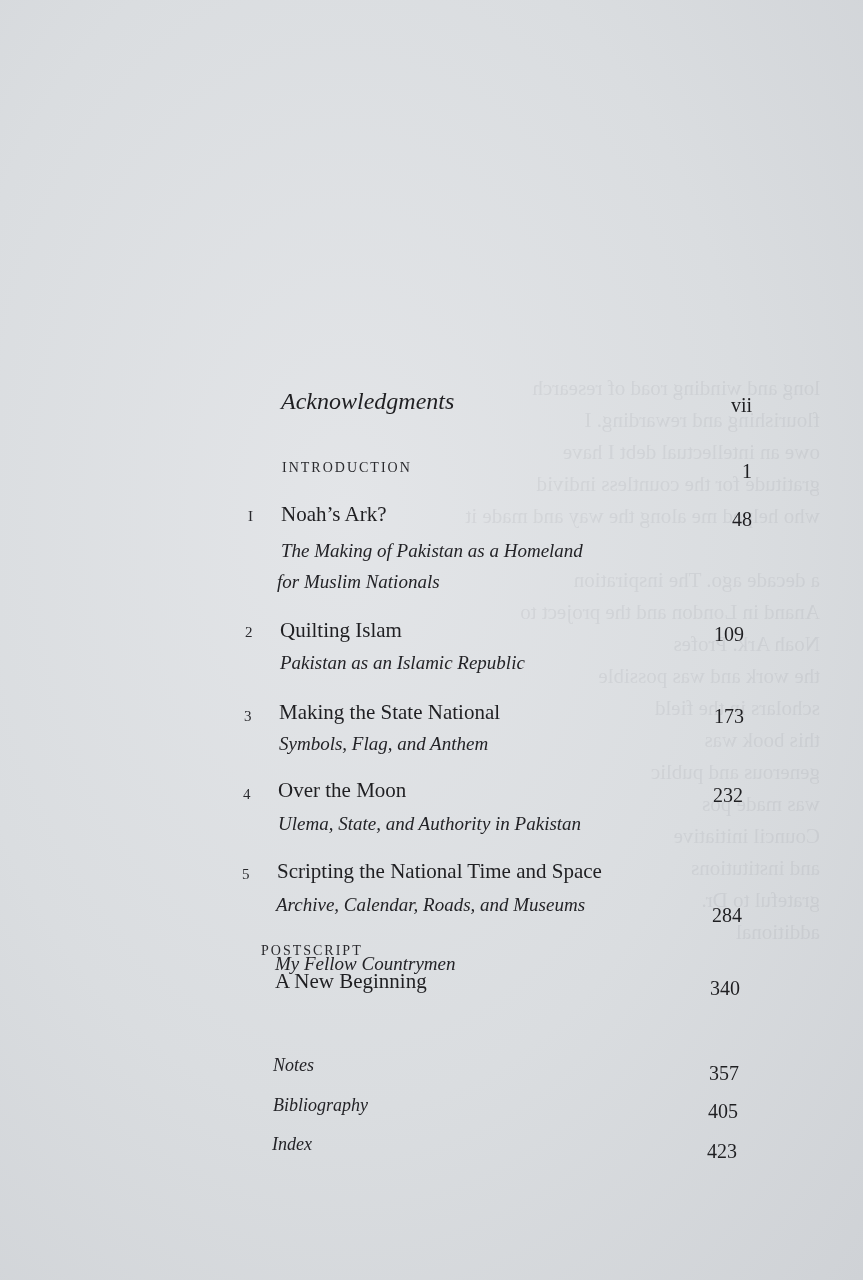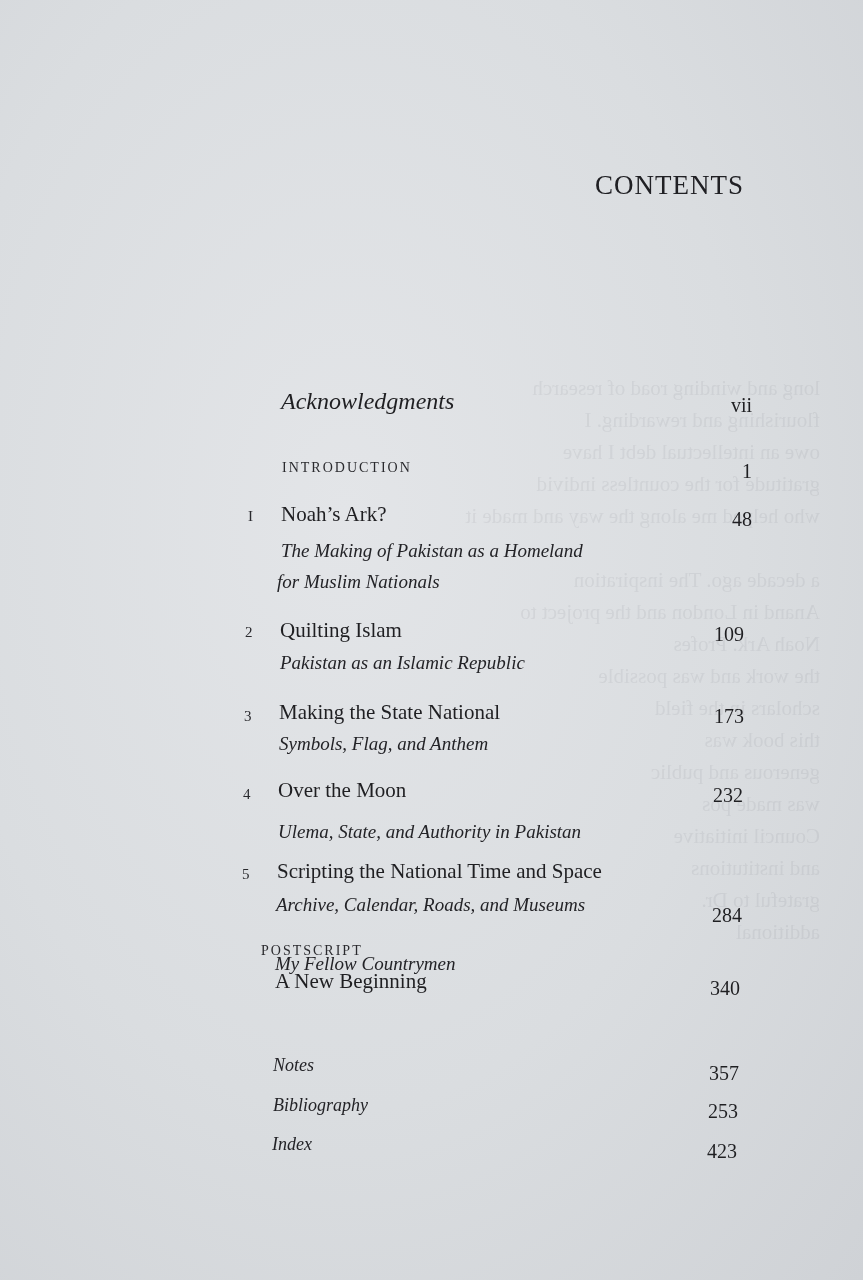--- a/index.html
+++ b/index.html
@@ -93,21 +93,20 @@
 the work and was possible
 scholars in the field
 this book was
 generous and public
 was made pos
 Council initiative
 and institutions
 grateful to Dr.
 additional</div>
 
-  <div class="title">CONTENTS</div>
 
   <div>
     <div class="main italic" style="left:281px; top:388px;">Acknowledgments</div>
     <div class="page-num" style="left:672px; top:394px;">vii</div>
   </div>
 
   <div>
     <div class="smallcaps" style="left:282px; top:460px;">INTRODUCTION</div>
     <div class="page-num" style="left:672px; top:460px;">1</div>
   </div>
@@ -131,21 +130,21 @@
     <div class="num" style="left:244px; top:708px;">3</div>
     <div class="main" style="left:279px; top:700px;">Making the State National</div>
     <div class="page-num" style="left:664px; top:705px;">173</div>
     <div class="sub" style="left:279px; top:733px;">Symbols, Flag, and Anthem</div>
   </div>
 
   <div>
     <div class="num" style="left:243px; top:786px;">4</div>
     <div class="main" style="left:278px; top:778px;font-family:Liberation Serif, serif;">Over the Moon</div>
     <div class="page-num" style="left:663px; top:784px;">232</div>
-    <div class="sub" style="left:278px; top:813px;margin-top:8px;">Ulema, State, and Authority in Pakistan</div>
+    <div class="sub" style="left:278px; top:813px;">Ulema, State, and Authority in Pakistan</div>
   </div>
 
   <div>
     <div class="num" style="left:242px; top:866px;">5</div>
     <div class="main" style="left:277px; top:859px;">Scripting the National Time and Space</div>
     <div class="page-num" style="left:662px; top:865px;margin-top:39px;">284</div>
     <div class="sub" style="left:276px; top:894px;">Archive, Calendar, Roads, and Museums</div>
   </div>
 
   <div>
@@ -155,21 +154,21 @@
     <div class="sub" style="left:275px; top:953px;">My Fellow Countrymen</div>
   </div>
 
   <div>
     <div class="sub" style="left:273px; top:1055px; font-size:18px;">Notes</div>
     <div class="page-num" style="left:659px; top:1062px;">357</div>
   </div>
 
   <div>
     <div class="sub" style="left:273px; top:1095px; font-size:18px;">Bibliography</div>
-    <div class="page-num" style="left:658px; top:1100px;">253</div>
+    <div class="page-num" style="left:658px; top:1100px;">405</div>
   </div>
 
   <div>
     <div class="sub" style="left:272px; top:1134px; font-size:18px;">Index</div>
     <div class="page-num" style="left:657px; top:1140px;">423</div>
   </div>
 
 </div>
 
 </body></html>

